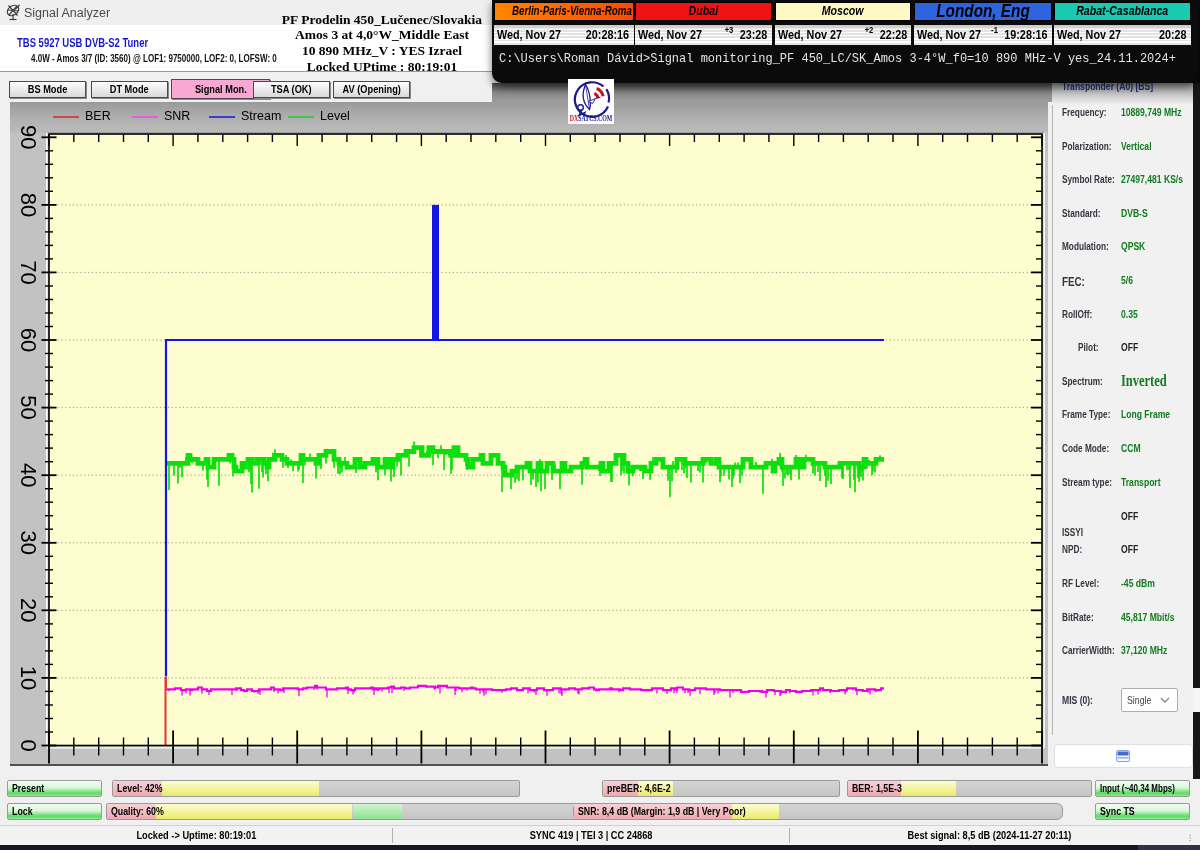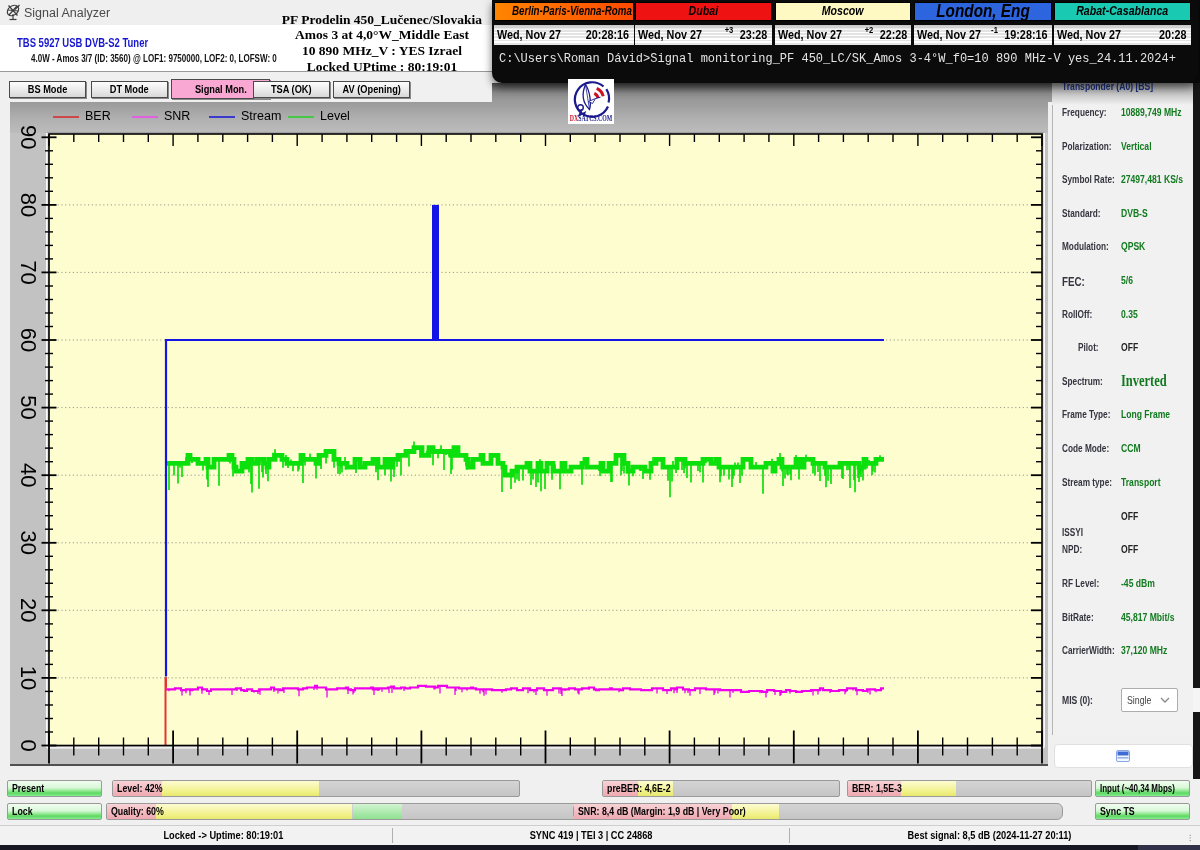--- a/index.html
+++ b/index.html
@@ -396,21 +396,21 @@
   </div>
 <div class="abs" style="left:573px;top:803px;width:490px;height:17px;background:linear-gradient(180deg,#d4d4d4,#c5c5c5);border:1px solid #9a9a9a;border-radius:6px;">
     <div class="abs" style="left:0.0px;top:0;width:157.8px;height:15px;background:linear-gradient(180deg,#f8d2d6,#efa9b1);"></div>
     <div class="abs" style="left:157.8px;top:0;width:47.0px;height:15px;background:linear-gradient(180deg,#fcfcd2,#f1f18a 70%,#e8e86e);"></div>
     <div class="abs b" style="left:4px;top:1px;font-size:11px;color:#000;"><span class="sx" style="transform:scaleX(0.8);">SNR: 8,4 dB (Margin: 1,9 dB | Very Poor)</span></div>
   </div>
 <div class="abs b" style="left:1095px;top:780px;width:95px;height:17px;background:linear-gradient(180deg,#f0fdf0,#d8f8d8 45%,#94e994 65%,#5fd862 80%,#82ee8e);border:1px solid #9a9a9a;border-radius:2px;font-size:10px;line-height:15.5px;padding-left:4px;"><span class="sx" style="transform:scaleX(0.8);">Input (~40,34 Mbps)</span></div>
 <div class="abs b" style="left:1095px;top:803px;width:95px;height:17px;background:linear-gradient(180deg,#f0fdf0,#d8f8d8 45%,#94e994 65%,#5fd862 80%,#82ee8e);border:1px solid #9a9a9a;border-radius:2px;font-size:11px;line-height:15.5px;padding-left:4px;"><span class="sx" style="transform:scaleX(0.8);">Sync TS</span></div>
 
 <div class="abs" style="left:0;top:825px;width:1200px;height:20px;background:#f2f2f2;border-top:1px solid #cfcfcf;"></div>
-<div class="abs b" style="left:0;top:829px;width:393px;text-align:center;font-size:11px;color:#000;margin-left:27px;"><span class="sxc" style="transform:scaleX(0.84);">Locked -&gt; Uptime: 80:19:01</span></div>
+<div class="abs b" style="left:0;top:829px;width:393px;text-align:center;font-size:11px;color:#000;"><span class="sxc" style="transform:scaleX(0.84);">Locked -&gt; Uptime: 80:19:01</span></div>
 <div class="abs b" style="left:393px;top:829px;width:397px;text-align:center;font-size:11px;color:#000;"><span class="sxc" style="transform:scaleX(0.84);">SYNC 419 | TEI 3 | CC 24868</span></div>
 <div class="abs b" style="left:790px;top:829px;width:400px;text-align:center;font-size:11px;color:#000;"><span class="sxc" style="transform:scaleX(0.84);">Best signal: 8,5 dB (2024-11-27 20:11)</span></div>
 <div class="abs" style="left:392px;top:828px;width:1px;height:15px;background:#b0b0b0;"></div>
 <div class="abs" style="left:789px;top:828px;width:1px;height:15px;background:#b0b0b0;"></div>
 <div class="abs" style="left:1189px;top:831px;font-size:9px;color:#888;">⁝</div>
 
 <div class="abs" style="left:0;top:845px;width:1200px;height:5px;background:#181824;"></div>
 <div class="abs" style="left:1138px;top:845px;width:62px;height:5px;background:#31314a;"></div>
 
 </body></html>

